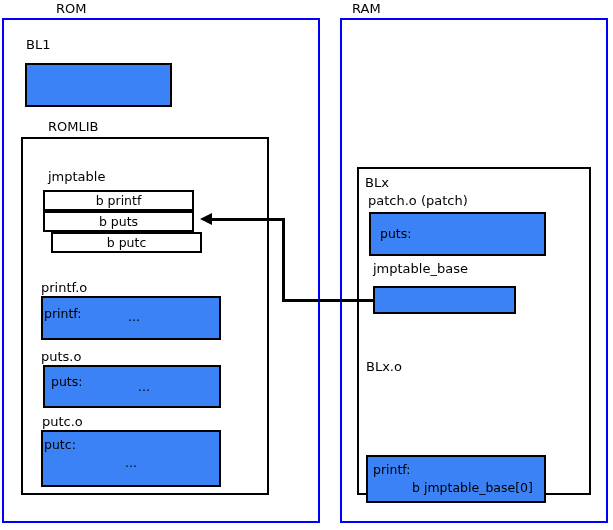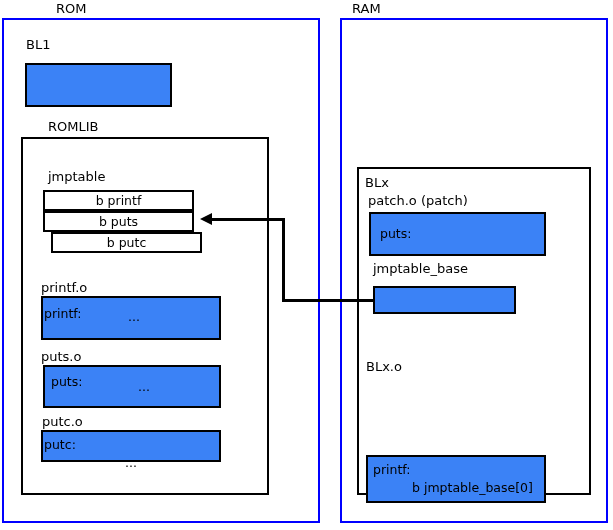--- a/index.html
+++ b/index.html
@@ -104,21 +104,21 @@
     <span class="boxtext" style="left:85px; top:12px;">...</span>
   </div>
 
   <div class="lbl" style="left:41px; top:350px;">puts.o</div>
   <div class="box" style="left:43px; top:365px; width:178px; height:43px;">
     <span class="boxtext" style="left:6px; top:8px;">puts:</span>
     <span class="boxtext" style="left:93px; top:13px;">...</span>
   </div>
 
   <div class="lbl" style="left:42px; top:415px;">putc.o</div>
-  <div class="box" style="left:41px; top:430px; width:180px; height:32px;">
+  <div class="box" style="left:41px; top:430px; width:180px; height:57px;">
     <span class="boxtext" style="left:1px; top:6px;">putc:</span>
     <span class="boxtext" style="left:82px; top:24px;">...</span>
   </div>
 
   <div class="lbl" style="left:352px; top:2px;">RAM</div>
   <div class="region" style="left:340px; top:18px; width:268px; height:505px;"></div>
 
   <div class="box-hollow" style="left:357px; top:167px; width:234px; height:328px;"></div>
   <div class="lbl" style="left:365px; top:176px;">BLx</div>
 

